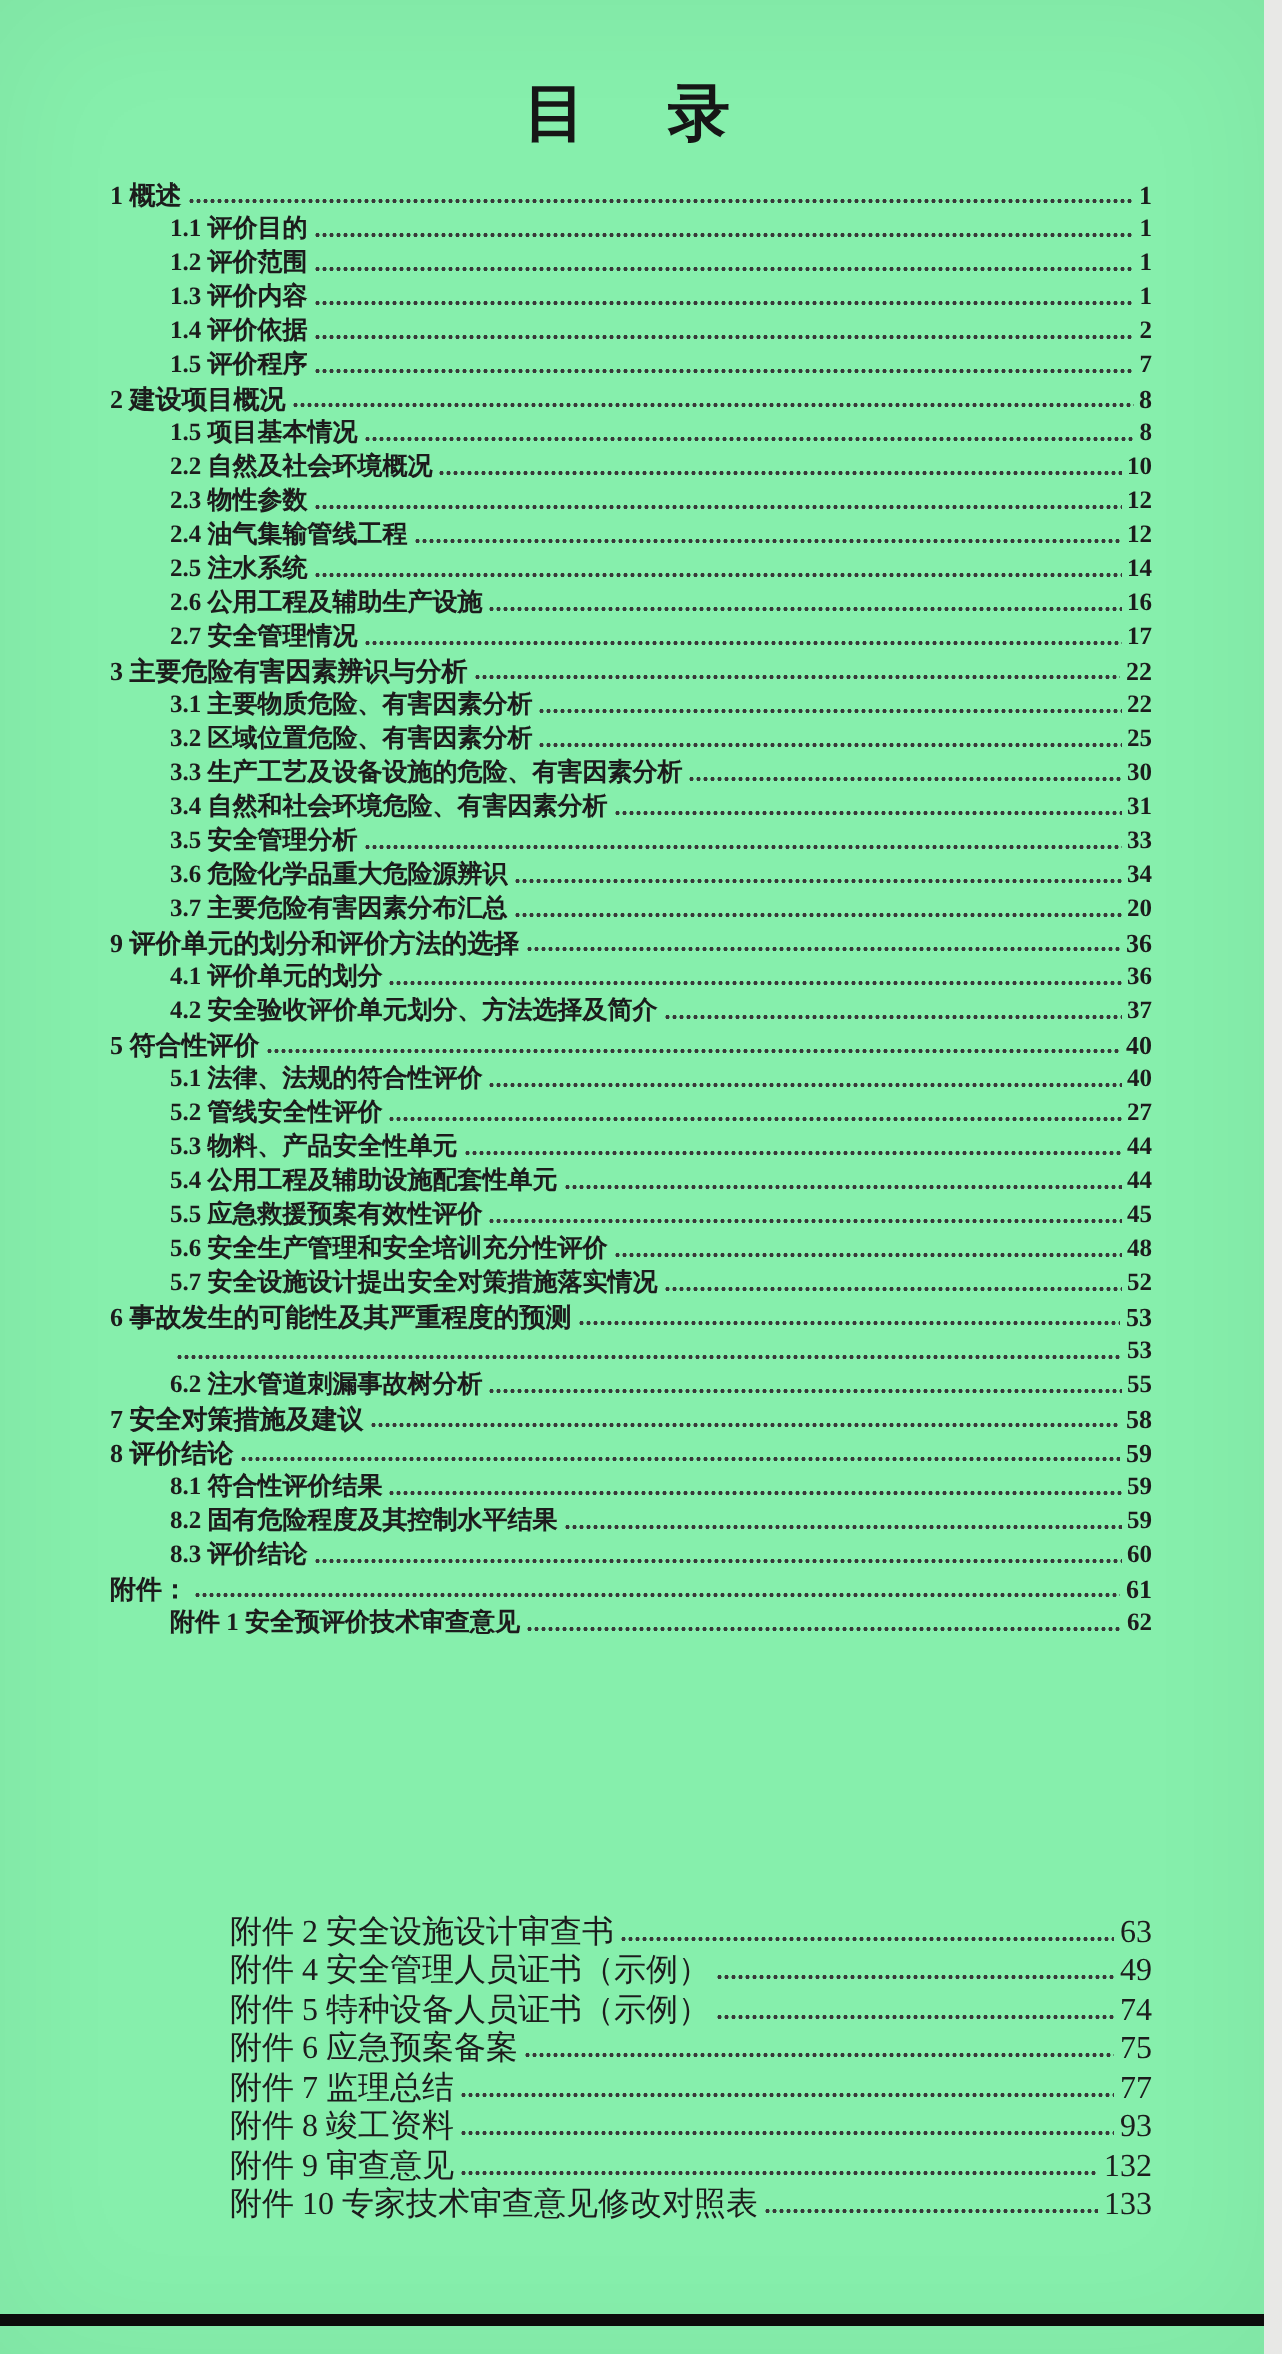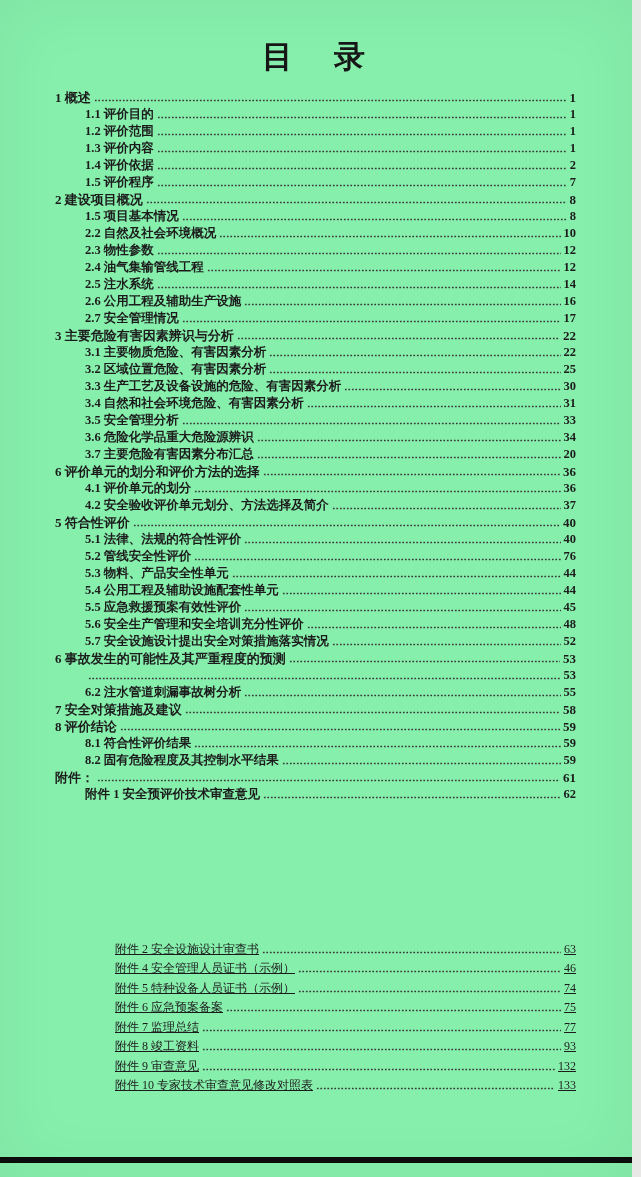--- a/index.html
+++ b/index.html
@@ -45,23 +45,22 @@
     height: 3px;
     background-image: radial-gradient(circle, #383838 0.9px, transparent 1.15px);
     background-size: 3.5px 3px;
     background-repeat: repeat-x;
     background-position: left bottom;
   }
   .block-gap { height: 135px; }
   #toc-attachments { margin: 0 56px 0 85px; }
   #toc-attachments .toc-row {
     height: 19.5px;
-    font-size: 12px;
+    font-size: 16px;
     font-weight: normal;
-    text-decoration: underline;
   }
   .scan-bar {
     position: absolute;
     left: 0; right: 0;
     top: 1157px;
     height: 6px;
     background: #0c0c0c;
   }
 </style>
 </head>
@@ -177,21 +176,21 @@
         <span class="entry-label">3.6 危险化学品重大危险源辨识</span>
         <span class="leader"></span>
         <span class="entry-page">34</span>
       </div>
       <div class="toc-row lvl2">
         <span class="entry-label">3.7 主要危险有害因素分布汇总</span>
         <span class="leader"></span>
         <span class="entry-page">20</span>
       </div>
       <div class="toc-row lvl1">
-        <span class="entry-label">6 评价单元的划分和评价方法的选择</span>
+        <span class="entry-label">9 评价单元的划分和评价方法的选择</span>
         <span class="leader"></span>
         <span class="entry-page">36</span>
       </div>
       <div class="toc-row lvl2">
         <span class="entry-label">4.1 评价单元的划分</span>
         <span class="leader"></span>
         <span class="entry-page">36</span>
       </div>
       <div class="toc-row lvl2">
         <span class="entry-label">4.2 安全验收评价单元划分、方法选择及简介</span>
@@ -204,21 +203,21 @@
         <span class="entry-page">40</span>
       </div>
       <div class="toc-row lvl2">
         <span class="entry-label">5.1 法律、法规的符合性评价</span>
         <span class="leader"></span>
         <span class="entry-page">40</span>
       </div>
       <div class="toc-row lvl2">
         <span class="entry-label">5.2 管线安全性评价</span>
         <span class="leader"></span>
-        <span class="entry-page">76</span>
+        <span class="entry-page">27</span>
       </div>
       <div class="toc-row lvl2">
         <span class="entry-label">5.3 物料、产品安全性单元</span>
         <span class="leader"></span>
         <span class="entry-page">44</span>
       </div>
       <div class="toc-row lvl2">
         <span class="entry-label">5.4 公用工程及辅助设施配套性单元</span>
         <span class="leader"></span>
         <span class="entry-page">44</span>
@@ -264,20 +263,25 @@
       </div>
       <div class="toc-row lvl2">
         <span class="entry-label">8.1 符合性评价结果</span>
         <span class="leader"></span>
         <span class="entry-page">59</span>
       </div>
       <div class="toc-row lvl2">
         <span class="entry-label">8.2 固有危险程度及其控制水平结果</span>
         <span class="leader"></span>
         <span class="entry-page">59</span>
+      </div>
+      <div class="toc-row lvl2">
+        <span class="entry-label">8.3 评价结论</span>
+        <span class="leader"></span>
+        <span class="entry-page">60</span>
       </div>
       <div class="toc-row lvl1">
         <span class="entry-label">附件：</span>
         <span class="leader"></span>
         <span class="entry-page">61</span>
       </div>
       <div class="toc-row lvl2">
         <span class="entry-label">附件 1 安全预评价技术审查意见</span>
         <span class="leader"></span>
         <span class="entry-page">62</span>
@@ -289,21 +293,21 @@
   <div class="toc-block" id="toc-attachments">
 
   <div class="toc-row lvl2">
         <span class="entry-label">附件 2 安全设施设计审查书</span>
         <span class="leader"></span>
         <span class="entry-page">63</span>
       </div>
       <div class="toc-row lvl2">
         <span class="entry-label">附件 4 安全管理人员证书（示例）</span>
         <span class="leader"></span>
-        <span class="entry-page">46</span>
+        <span class="entry-page">49</span>
       </div>
       <div class="toc-row lvl2">
         <span class="entry-label">附件 5 特种设备人员证书（示例）</span>
         <span class="leader"></span>
         <span class="entry-page">74</span>
       </div>
       <div class="toc-row lvl2">
         <span class="entry-label">附件 6 应急预案备案</span>
         <span class="leader"></span>
         <span class="entry-page">75</span>

